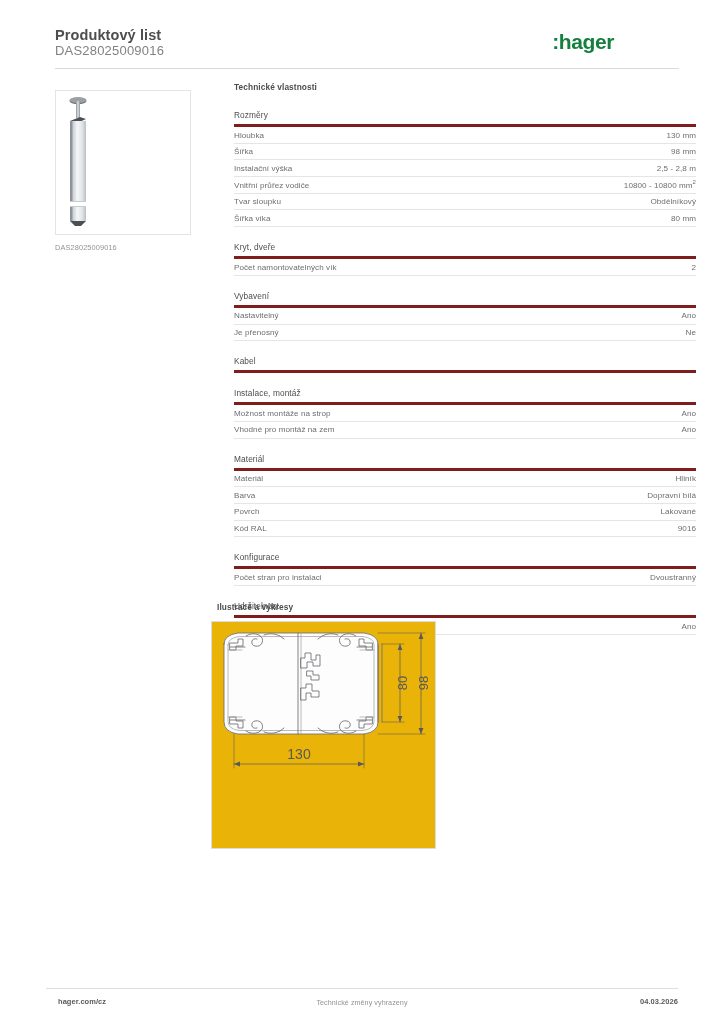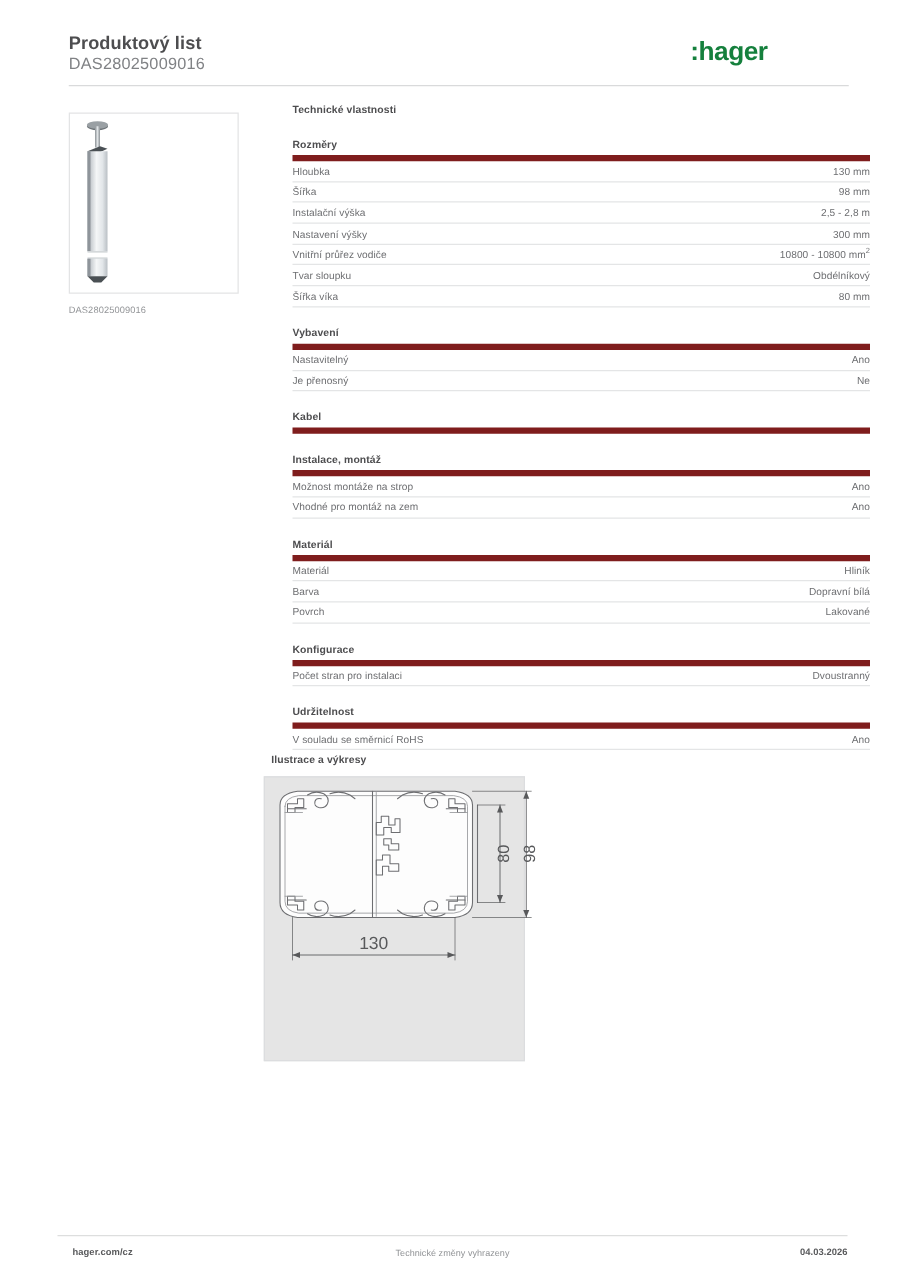--- a/index.html
+++ b/index.html
@@ -85,25 +85,25 @@
   .specs-title {
     font-size: 8.3px;
     font-weight: bold;
     color: #4d4d4f;
     letter-spacing: 0.1px;
     margin: 0 0 18px 0;
   }
   .spec-group { margin-bottom: 15px; }
   .group-head {
     font-size: 8.3px;
-    font-weight: bold;
+    font-weight: normal;
     color: #4d4d4f;
     letter-spacing: 0.1px;
     padding-bottom: 4px;
-    border-bottom: 5px solid #7f1d1d;
+    border-bottom: 3px solid #7f1d1d;
   }
   .spec-row {
     display: flex;
     justify-content: space-between;
     align-items: flex-end;
     font-size: 8.1px;
     color: #6d6e71;
     padding: 3.5px 0 3.2px 0;
     border-bottom: 1px solid #e4e5e6;
     letter-spacing: 0.05px;
@@ -117,25 +117,25 @@
     position: absolute;
     left: 217px; top: 602px;
     font-size: 8.3px;
     font-weight: bold;
     color: #4d4d4f;
     letter-spacing: 0.1px;
   }
   .drawing-frame {
     position: absolute;
     left: 211px; top: 621px;
-    width: 209px;
+    width: 225px;
     height: 228px;
     border: 1px solid #dcdddf;
     box-sizing: border-box;
-    background: #e5e5e5;
+    background: #eab308;
   }
   .drawing-frame svg { display: block; }
 
   
   .footer-rule {
     position: absolute;
     left: 46px; top: 988px;
     width: 632px;
     height: 1px;
     background: #dddede;
@@ -233,37 +233,40 @@
         </div>
         <div class="spec-row">
           <span class="spec-label">Šířka</span>
           <span class="spec-value">98 mm</span>
         </div>
         <div class="spec-row">
           <span class="spec-label">Instalační výška</span>
           <span class="spec-value">2,5 - 2,8 m</span>
         </div>
         <div class="spec-row">
-          <span class="spec-label">Nastavení výšky</span>
-          <span class="spec-value">300 mm</span>
-        </div>
-        <div class="spec-row">
           <span class="spec-label">Vnitřní průřez vodiče</span>
           <span class="spec-value"><span>10800 - 10800 mm</span><sup>2</sup></span>
         </div>
         <div class="spec-row">
           <span class="spec-label">Tvar sloupku</span>
           <span class="spec-value">Obdélníkový</span>
         </div>
         <div class="spec-row">
           <span class="spec-label">Šířka víka</span>
           <span class="spec-value">80 mm</span>
         </div>
       </div>
       <div class="spec-group">
+        <div class="group-head">Kryt, dveře</div>
+        <div class="spec-row">
+          <span class="spec-label">Počet namontovatelných vík</span>
+          <span class="spec-value">2</span>
+        </div>
+      </div>
+      <div class="spec-group">
         <div class="group-head">Vybavení</div>
         <div class="spec-row">
           <span class="spec-label">Nastavitelný</span>
           <span class="spec-value">Ano</span>
         </div>
         <div class="spec-row">
           <span class="spec-label">Je přenosný</span>
           <span class="spec-value">Ne</span>
         </div>
       </div>
@@ -287,20 +290,24 @@
           <span class="spec-label">Materiál</span>
           <span class="spec-value">Hliník</span>
         </div>
         <div class="spec-row">
           <span class="spec-label">Barva</span>
           <span class="spec-value">Dopravní bílá</span>
         </div>
         <div class="spec-row">
           <span class="spec-label">Povrch</span>
           <span class="spec-value">Lakované</span>
+        </div>
+        <div class="spec-row">
+          <span class="spec-label">Kód RAL</span>
+          <span class="spec-value">9016</span>
         </div>
       </div>
       <div class="spec-group">
         <div class="group-head">Konfigurace</div>
         <div class="spec-row">
           <span class="spec-label">Počet stran pro instalaci</span>
           <span class="spec-value">Dvoustranný</span>
         </div>
       </div>
       <div class="spec-group">

